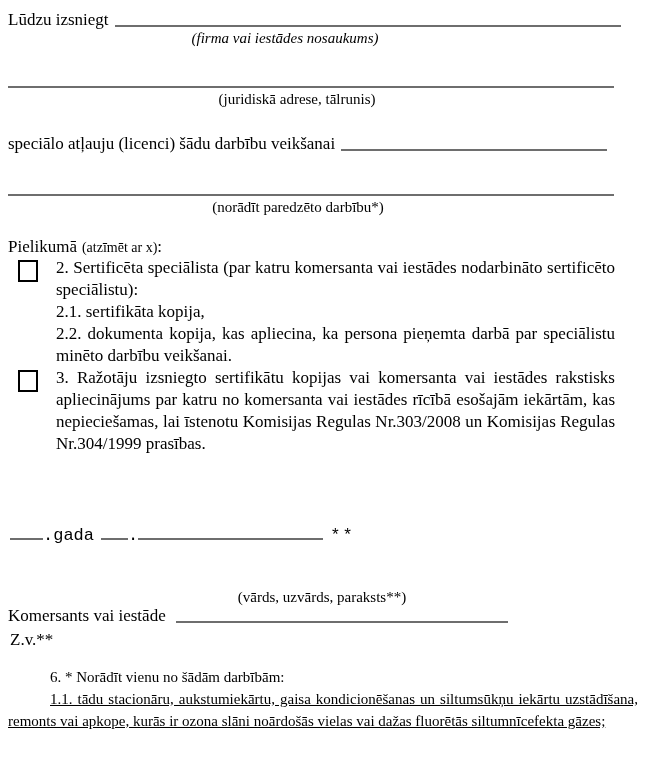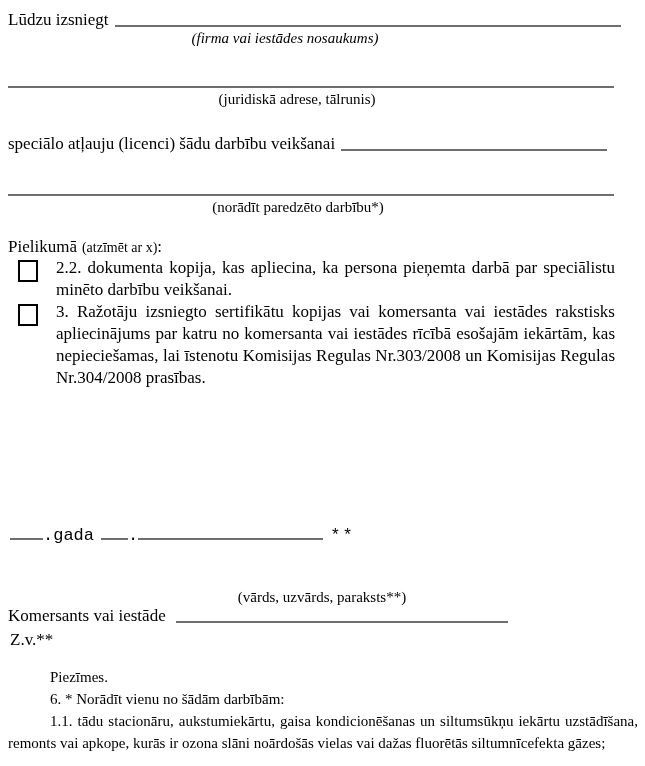--- a/index.html
+++ b/index.html
@@ -23,21 +23,21 @@
   .blank{display:inline-block;height:14px;border-bottom:2px solid #6e6e6e;}
   .w1{width:33px;margin-left:2px;}
   .w2{width:27px;margin-left:7px;}
   .w3{width:185px;}
   .suffix{margin-left:7px;letter-spacing:2px;}
   .signrow{position:absolute;left:8px;top:568px;right:137px;display:flex;height:19px;margin-top:37px;}
   .signrow .fill{margin-left:10px;}
   .seal{position:absolute;left:10px;top:629px;}
   .notes{position:absolute;left:8px;top:666px;width:630px;font-size:15px;line-height:22px;}
   .notes p{margin:0;text-indent:42px;}
-  .notes p.just{text-align:justify;}
+  .notes p.just{text-align:justify;text-decoration:underline;}
 </style>
 </head>
 <body>
 
 <div class="row" style="left:8px;top:9px;right:24px;">
   <span class="label">Lūdzu izsniegt</span>
   <span class="fill"></span>
 </div>
 <div class="cap" style="left:165px;top:31px;width:240px;font-style:italic;">(firma vai iestādes nosaukums)</div>
 
@@ -53,37 +53,43 @@
 
 <div class="heading">
   <span>Pielikumā</span><span class="small">(atzīmēt ar x)</span><span>:</span>
 </div>
 
 <div class="items">
   <div class="item">
     <span class="cb"></span>
   </div>
   <div class="item">
+    <span class="cb"></span>
+    <span>2. Sertificēta speciālista (par katru komersanta vai iestādes nodarbināto sertificēto speciālistu):</span>
+  </div>
+  <div class="item">
+    <span>2.1. sertifikāta kopija,</span>
+  </div>
+  <div class="item">
     <span>2.2. dokumenta kopija, kas apliecina, ka persona pieņemta darbā par speciālistu minēto darbību veikšanai.</span>
   </div>
   <div class="item">
     <span class="cb"></span>
-    <span>3. Ražotāju izsniegto sertifikātu kopijas vai komersanta vai iestādes rakstisks apliecinājums par katru no komersanta vai iestādes rīcībā esošajām iekārtām, kas nepieciešamas, lai īstenotu Komisijas Regulas Nr.303/2008 un Komisijas Regulas Nr.304/2008 prasības.</span>
+    <span>3. Ražotāju izsniegto sertifikātu kopijas vai komersanta vai iestādes rakstisks apliecinājums par katru no komersanta vai iestādes rīcībā esošajām iekārtām, kas nepieciešamas, lai īstenotu Komisijas Regulas Nr.303/2008 un Komisijas Regulas Nr.304/1999 prasības.</span>
   </div>
 </div>
 
 <div class="daterow">
   <span class="blank w1"></span><span>.gada</span><span class="blank w2"></span><span>.</span><span class="blank w3"></span><span class="suffix">**</span>
 </div>
 
 <div class="signrow">
   <span class="label">Komersants vai iestāde</span>
   <span class="fill"></span>
 </div>
 <div class="cap" style="left:222px;top:590px;width:200px;">(vārds, uzvārds, paraksts**)</div>
 
 <div class="seal">Z.v.**</div>
 
 <div class="notes">
-  <p>Piezīmes.</p>
   <p>6. * Norādīt vienu no šādām darbībām:</p>
   <p class="just">1.1. tādu stacionāru, aukstumiekārtu, gaisa kondicionēšanas un siltumsūkņu iekārtu uzstādīšana, remonts vai apkope, kurās ir ozona slāni noārdošās vielas vai dažas fluorētās siltumnīcefekta gāzes;</p>
 </div>
 
 </body></html>

